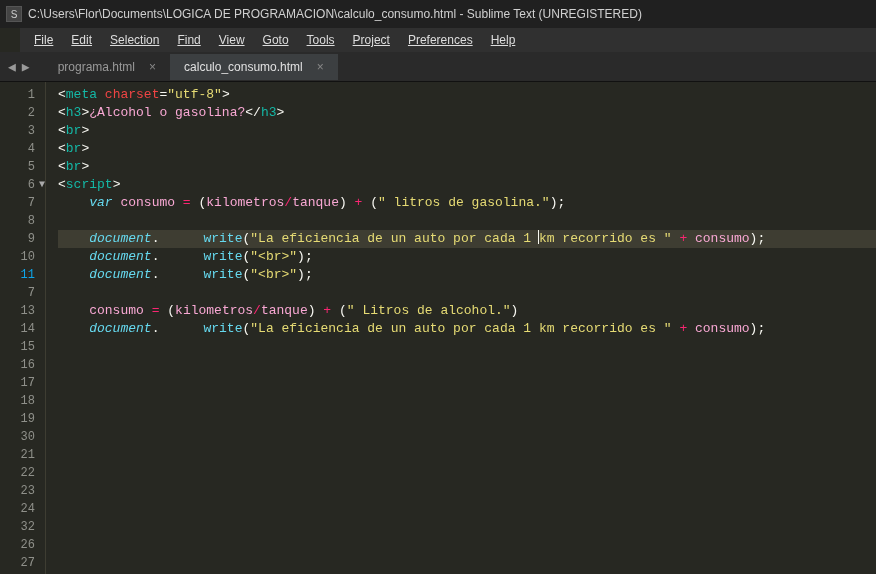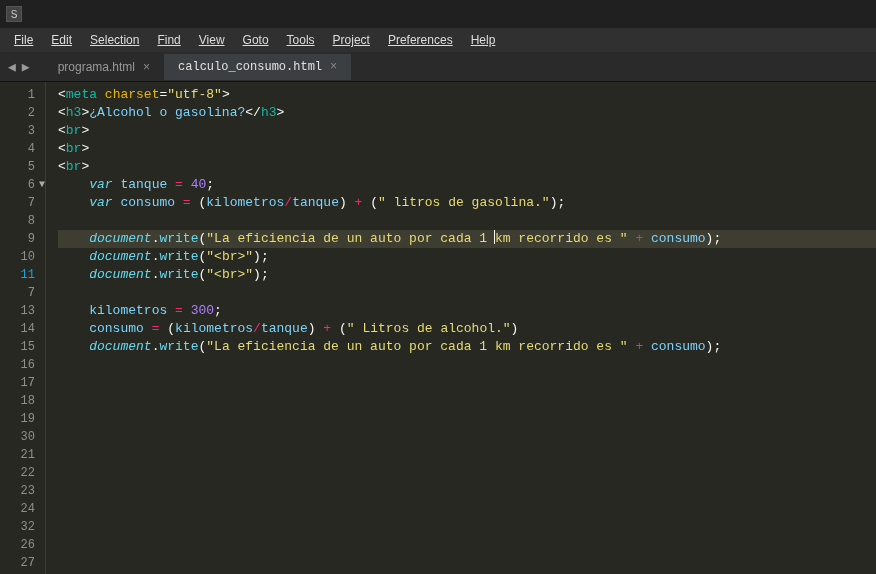--- a/index.html
+++ b/index.html
@@ -1,49 +1,50 @@
 <!DOCTYPE html>
 <html><head>
 <meta charset="utf-8">
 <style>
 * { margin:0; padding:0; box-sizing:border-box; }
 body { font-family: Consolas, "Courier New", monospace; font-size:13px; background:#272822; color:#f8f8f2; width:876px; height:574px; overflow:hidden; }
 .titlebar { background:#202020; height:28px; display:flex; align-items:center; padding:0 6px; color:#d0d0d0; font-family:"Segoe UI",sans-serif; font-size:12px; }
 .app-icon { width:16px; height:16px; background:#444; margin-right:6px; display:flex; align-items:center; justify-content:center; font-size:10px; color:#ccc; border:1px solid #555; }
-.menubar { background:#303030; height:22px; display:flex; align-items:center; padding:12px 6px; font-family:"Segoe UI",sans-serif; font-size:12px; color:#ddd; gap:2px; }
+.menubar { background:#303030; height:22px; display:flex; align-items:center; padding:12px 6px; font-family:"Segoe UI",sans-serif; font-size:12px; color:#ddd; gap:2px;margin-left:20px; }
 .menu-item { padding:2px 8px; cursor:default; }
 .menu-underline { text-decoration:underline; }
 .tabrow { background:#2a2a2a; height:30px; display:flex; align-items:center; padding-left:8px; border-bottom:1px solid #111; }
 .nav-btns { display:flex; gap:6px; margin-right:14px; color:#999; }
-.tab { height:26px; display:flex; align-items:center; padding:0 14px; gap:8px; color:#999; font-family:"Segoe UI",sans-serif; font-size:12px; }
-.tab.active { background:#3c3f41; color:#e0e0e0;font-family:Liberation Mono, monospace; }
+.tab { height:26px; display:flex; align-items:center; padding:0 14px; gap:14px; color:#999; font-family:"Segoe UI",sans-serif; font-size:12px; }
+.tab.active { background:#3c3f41; color:#e0e0e0; }
 .tab-close { font-size:12px; color:#888; }
 .editor { display:flex; height:calc(574px - 28px - 22px - 30px); position:relative; }
 .gutter { width:45px; background:#272822; color:#8f908a; text-align:right; padding:4px 10px 4px 0; line-height:18px; user-select:none; font-size:12px; }
 .gutter .hl { color:#0ea5e9; }
 .fold { position:absolute; left:39px; top:calc(4px + 18px*5 + 3px); color:#aaa; font-size:10px; }
 .code { flex:1; padding:4px 0 4px 12px; line-height:18px; font-size:13px; border-left:1px solid #3e3d32; }
 .line { white-space:pre; height:18px; }
 .line.hl { background:#3e3d32; }
 .p-tag { color:#14b8a6; }
 .p-punc { color:#f8f8f2; }
-.p-attr { color:#eab308; }
+.p-attr { color:#ef4444; }
 .p-str { color:#e6db74; }
 .p-key { color:#66d9ef; font-style:italic; }
-.p-key-n { color:#66d9ef; }
-.p-var { color:#7dd3fc; }
+.p-key-n { color:#66d9ef;margin-left:44px; }
+.p-var { color:#f9a8d4; }
 .p-num { color:#ae81ff; }
 .p-op { color:#f92672; }
 .cursor { border-left:1px solid #f8f8f0; margin-left:-1px; display:inline-block; height:14px; vertical-align:-2px; }
 </style>
 </head>
 <body>
 
 <div class="titlebar">
   <div class="app-icon">S</div>
+  <span>C:\Users\Flor\Documents\LOGICA DE PROGRAMACION\calculo_consumo.html - Sublime Text (UNREGISTERED)</span>
 </div>
 
 <div class="menubar">
   <span class="menu-item"><span class="menu-underline">File</span></span>
   <span class="menu-item"><span class="menu-underline">Edit</span></span>
   <span class="menu-item"><span class="menu-underline">Selection</span></span>
   <span class="menu-item"><span class="menu-underline">Find</span></span>
   <span class="menu-item"><span class="menu-underline">View</span></span>
   <span class="menu-item"><span class="menu-underline">Goto</span></span>
   <span class="menu-item"><span class="menu-underline">Tools</span></span>
@@ -97,28 +98,27 @@
       <div>26</div>
       <div>27</div>
   </div>
   <div class="fold">▼</div>
   <div class="code">
 <div class="line"><span class="p-punc">&lt;</span><span class="p-tag">meta</span> <span class="p-attr">charset</span><span class="p-punc">=</span><span class="p-str">"utf-8"</span><span class="p-punc">&gt;</span></div>
 <div class="line"><span class="p-punc">&lt;</span><span class="p-tag">h3</span><span class="p-punc">&gt;</span><span class="p-var">¿Alcohol o gasolina?</span><span class="p-punc">&lt;/</span><span class="p-tag">h3</span><span class="p-punc">&gt;</span></div>
 <div class="line"><span class="p-punc">&lt;</span><span class="p-tag">br</span><span class="p-punc">&gt;</span></div>
 <div class="line"><span class="p-punc">&lt;</span><span class="p-tag">br</span><span class="p-punc">&gt;</span></div>
 <div class="line"><span class="p-punc">&lt;</span><span class="p-tag">br</span><span class="p-punc">&gt;</span></div>
-<div class="line">    <span class="p-key">var</span> <span class="p-var">tanque</span> <span class="p-op">=</span> <span class="p-num">40</span><span class="p-punc">;</span></div>
+<div class="line"><span class="p-punc">&lt;</span><span class="p-tag">script</span><span class="p-punc">&gt;</span></div>
 <div class="line">    <span class="p-key">var</span> <span class="p-var">consumo</span> <span class="p-op">=</span> <span class="p-punc">(</span><span class="p-var">kilometros</span><span class="p-op">/</span><span class="p-var">tanque</span><span class="p-punc">)</span> <span class="p-op">+</span> <span class="p-punc">(</span><span class="p-str">" litros de gasolina."</span><span class="p-punc">)</span><span class="p-punc">;</span></div>
 <div class="line"></div>
 <div class="line hl">    <span class="p-key">document</span><span class="p-punc">.</span><span class="p-key-n">write</span><span class="p-punc">(</span><span class="p-str">"La eficiencia de un auto por cada 1 </span><span class="cursor"></span><span class="p-str">km recorrido es "</span> <span class="p-op">+</span> <span class="p-var">consumo</span><span class="p-punc">)</span><span class="p-punc">;</span></div>
 <div class="line">    <span class="p-key">document</span><span class="p-punc">.</span><span class="p-key-n">write</span><span class="p-punc">(</span><span class="p-str">"&lt;br&gt;"</span><span class="p-punc">)</span><span class="p-punc">;</span></div>
 <div class="line">    <span class="p-key">document</span><span class="p-punc">.</span><span class="p-key-n">write</span><span class="p-punc">(</span><span class="p-str">"&lt;br&gt;"</span><span class="p-punc">)</span><span class="p-punc">;</span></div>
 <div class="line"></div>
-<div class="line">    <span class="p-var">kilometros</span> <span class="p-op">=</span> <span class="p-num">300</span><span class="p-punc">;</span></div>
 <div class="line">    <span class="p-var">consumo</span> <span class="p-op">=</span> <span class="p-punc">(</span><span class="p-var">kilometros</span><span class="p-op">/</span><span class="p-var">tanque</span><span class="p-punc">)</span> <span class="p-op">+</span> <span class="p-punc">(</span><span class="p-str">" Litros de alcohol."</span><span class="p-punc">)</span></div>
 <div class="line">    <span class="p-key">document</span><span class="p-punc">.</span><span class="p-key-n">write</span><span class="p-punc">(</span><span class="p-str">"La eficiencia de un auto por cada 1 km recorrido es "</span> <span class="p-op">+</span> <span class="p-var">consumo</span><span class="p-punc">)</span><span class="p-punc">;</span></div>
 <div class="line"></div>
       <div class="line"></div>
       <div class="line"></div>
       <div class="line"></div>
       <div class="line"></div>
       <div class="line"></div>
       <div class="line"></div>
       <div class="line"></div>

